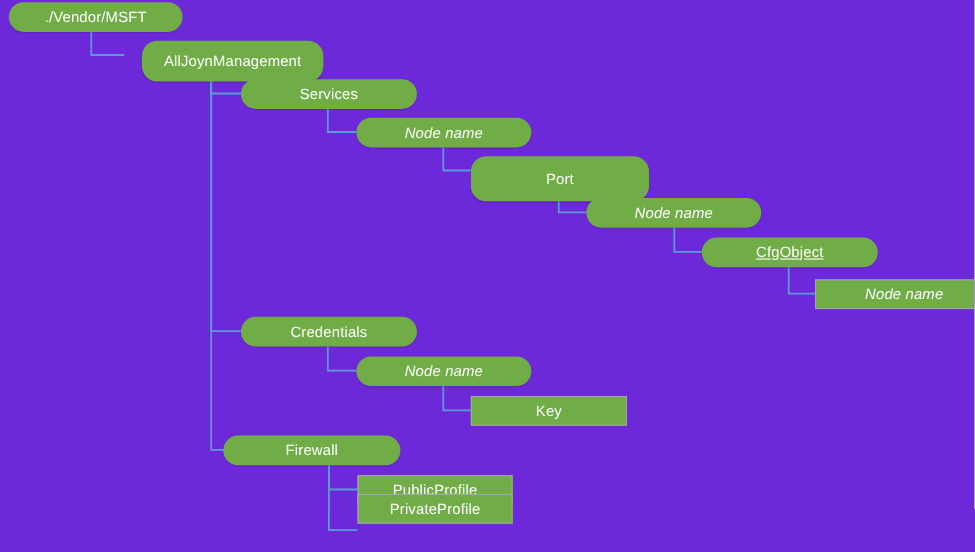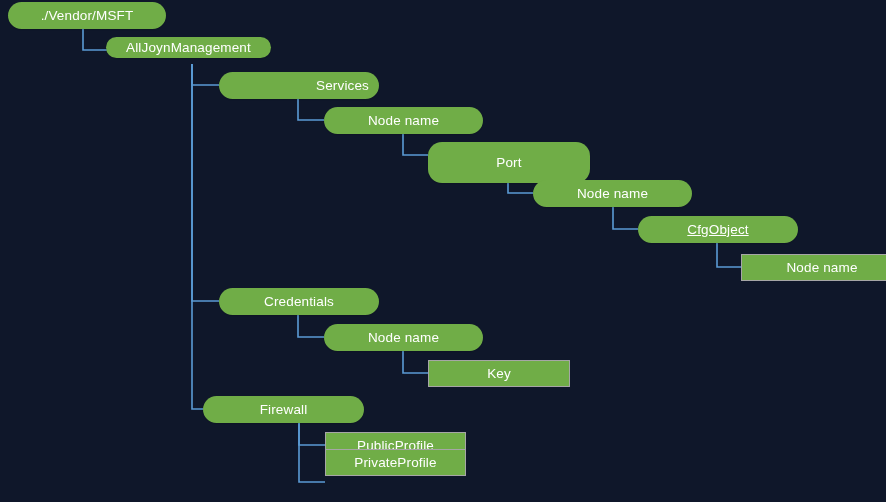--- a/index.html
+++ b/index.html
@@ -8,21 +8,21 @@
     padding: 0;
     background: #ffffff;
   }
   body {
     font-family: "Liberation Sans", sans-serif;
   }
   #diagram-canvas {
     position: relative;
     width: 886px;
     height: 502px;
-    background: #0f172a;
+    background: #6d28d9;
     overflow: hidden;
   }
   #connector-layer {
     position: absolute;
     left: 0;
     top: 0;
     width: 886px;
     height: 502px;
     pointer-events: none;
   }
@@ -44,20 +44,21 @@
   .node.rounded {
     border-radius: 14px;
     box-shadow: 0 1px 1px rgba(0,0,0,0.12);
   }
   .node.rect {
     border-radius: 0;
     border: 1px solid #A6A6A6;
     box-shadow: none;
   }
   .node.italic {
+    font-style: italic;
   }
   .node-label {
     display: block;
   }
 </style>
 </head>
 <body>
 
 <div id="diagram-canvas">
   <svg id="connector-layer" viewBox="0 0 886 502" width="886" height="502" xmlns="http://www.w3.org/2000/svg">
@@ -72,24 +73,24 @@
       <path d="M 717 243 L 717 267 L 741 267" fill="none" stroke="#5B9BD5" stroke-width="1.6" stroke-linecap="butt" stroke-linejoin="miter"></path>
       <path d="M 298 315 L 298 337 L 324 337" fill="none" stroke="#5B9BD5" stroke-width="1.6" stroke-linecap="butt" stroke-linejoin="miter"></path>
       <path d="M 403 351 L 403 373 L 428 373" fill="none" stroke="#5B9BD5" stroke-width="1.6" stroke-linecap="butt" stroke-linejoin="miter"></path>
       <path d="M 299 423 L 299 445 L 325 445" fill="none" stroke="#5B9BD5" stroke-width="1.6" stroke-linecap="butt" stroke-linejoin="miter"></path>
       <path d="M 299 423 L 299 482 L 325 482" fill="none" stroke="#5B9BD5" stroke-width="1.6" stroke-linecap="butt" stroke-linejoin="miter"></path>
     </svg>
   <div id="node-layer">
       <div class="node rounded" style="left: 8px; top: 2px; width: 158px; height: 27px; background: rgb(112, 173, 71); color: rgb(255, 255, 255);">
         <span class="node-label">./Vendor/MSFT</span>
       </div>
-      <div class="node rounded" style="left: 106px; top: 37px; width: 165px; height: 21px; background: rgb(112, 173, 71); color: rgb(255, 255, 255);">
+      <div class="node rounded" style="left: 129px; top: 37px; width: 165px; height: 37px; background: rgb(112, 173, 71); color: rgb(255, 255, 255);">
         <span class="node-label">AllJoynManagement</span>
       </div>
-      <div class="node rounded" style="left: 219px; top: 72px; width: 160px; height: 27px; background: rgb(112, 173, 71); color: rgb(255, 255, 255); justify-content: flex-end;">
+      <div class="node rounded" style="left: 219px; top: 72px; width: 160px; height: 27px; background: rgb(112, 173, 71); color: rgb(255, 255, 255);">
         <span class="node-label">Services</span>
       </div>
       <div class="node rounded italic" style="left: 324px; top: 107px; width: 159px; height: 27px; background: rgb(112, 173, 71); color: rgb(255, 255, 255);">
         <span class="node-label">Node name</span>
       </div>
       <div class="node rounded" style="left: 428px; top: 142px; width: 162px; height: 41px; background: rgb(112, 173, 71); color: rgb(255, 255, 255);">
         <span class="node-label">Port</span>
       </div>
       <div class="node rounded italic" style="left: 533px; top: 180px; width: 159px; height: 27px; background: rgb(112, 173, 71); color: rgb(255, 255, 255);">
         <span class="node-label">Node name</span>

